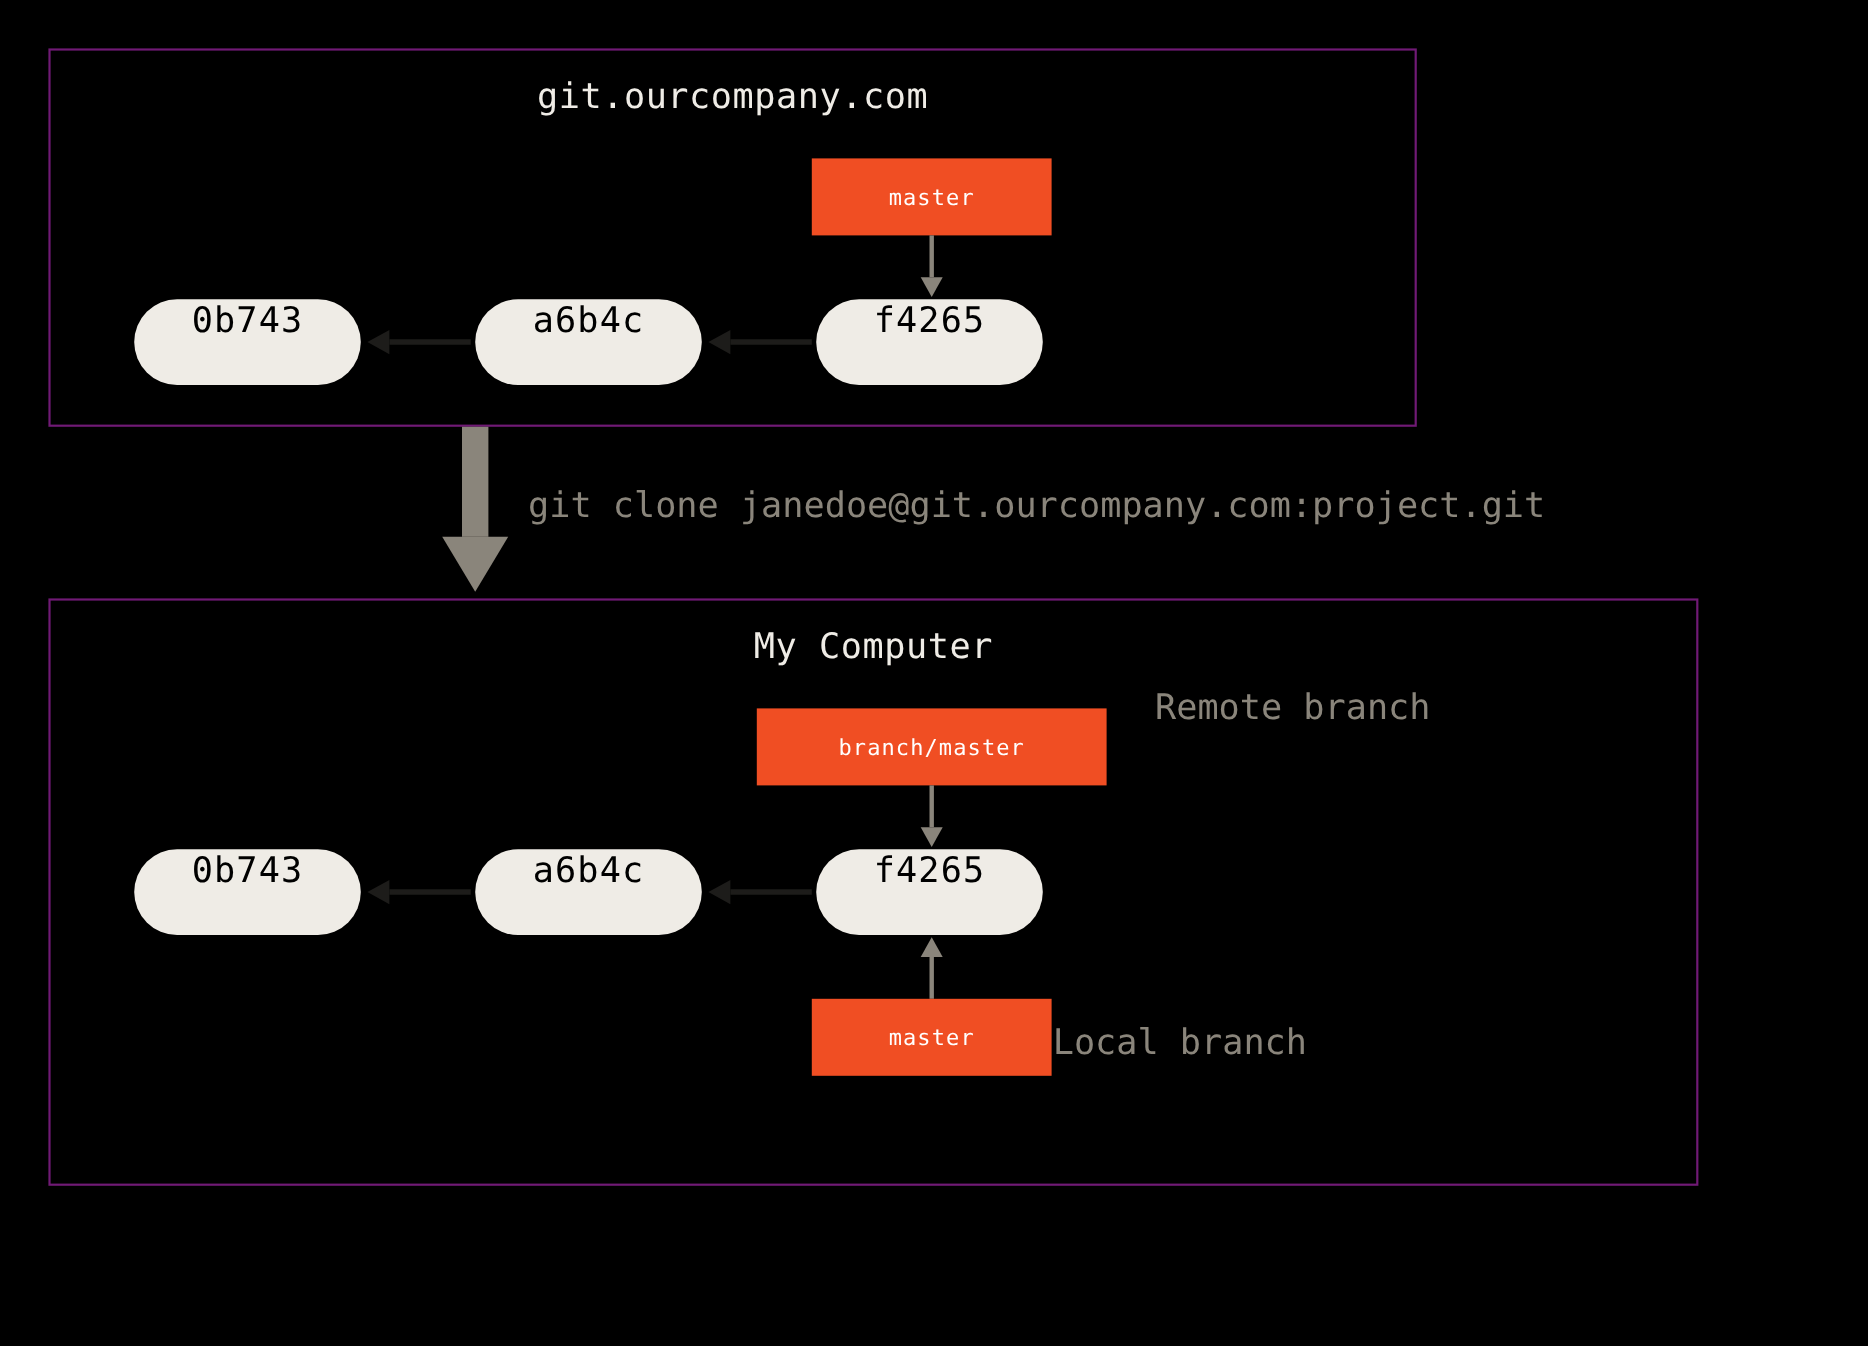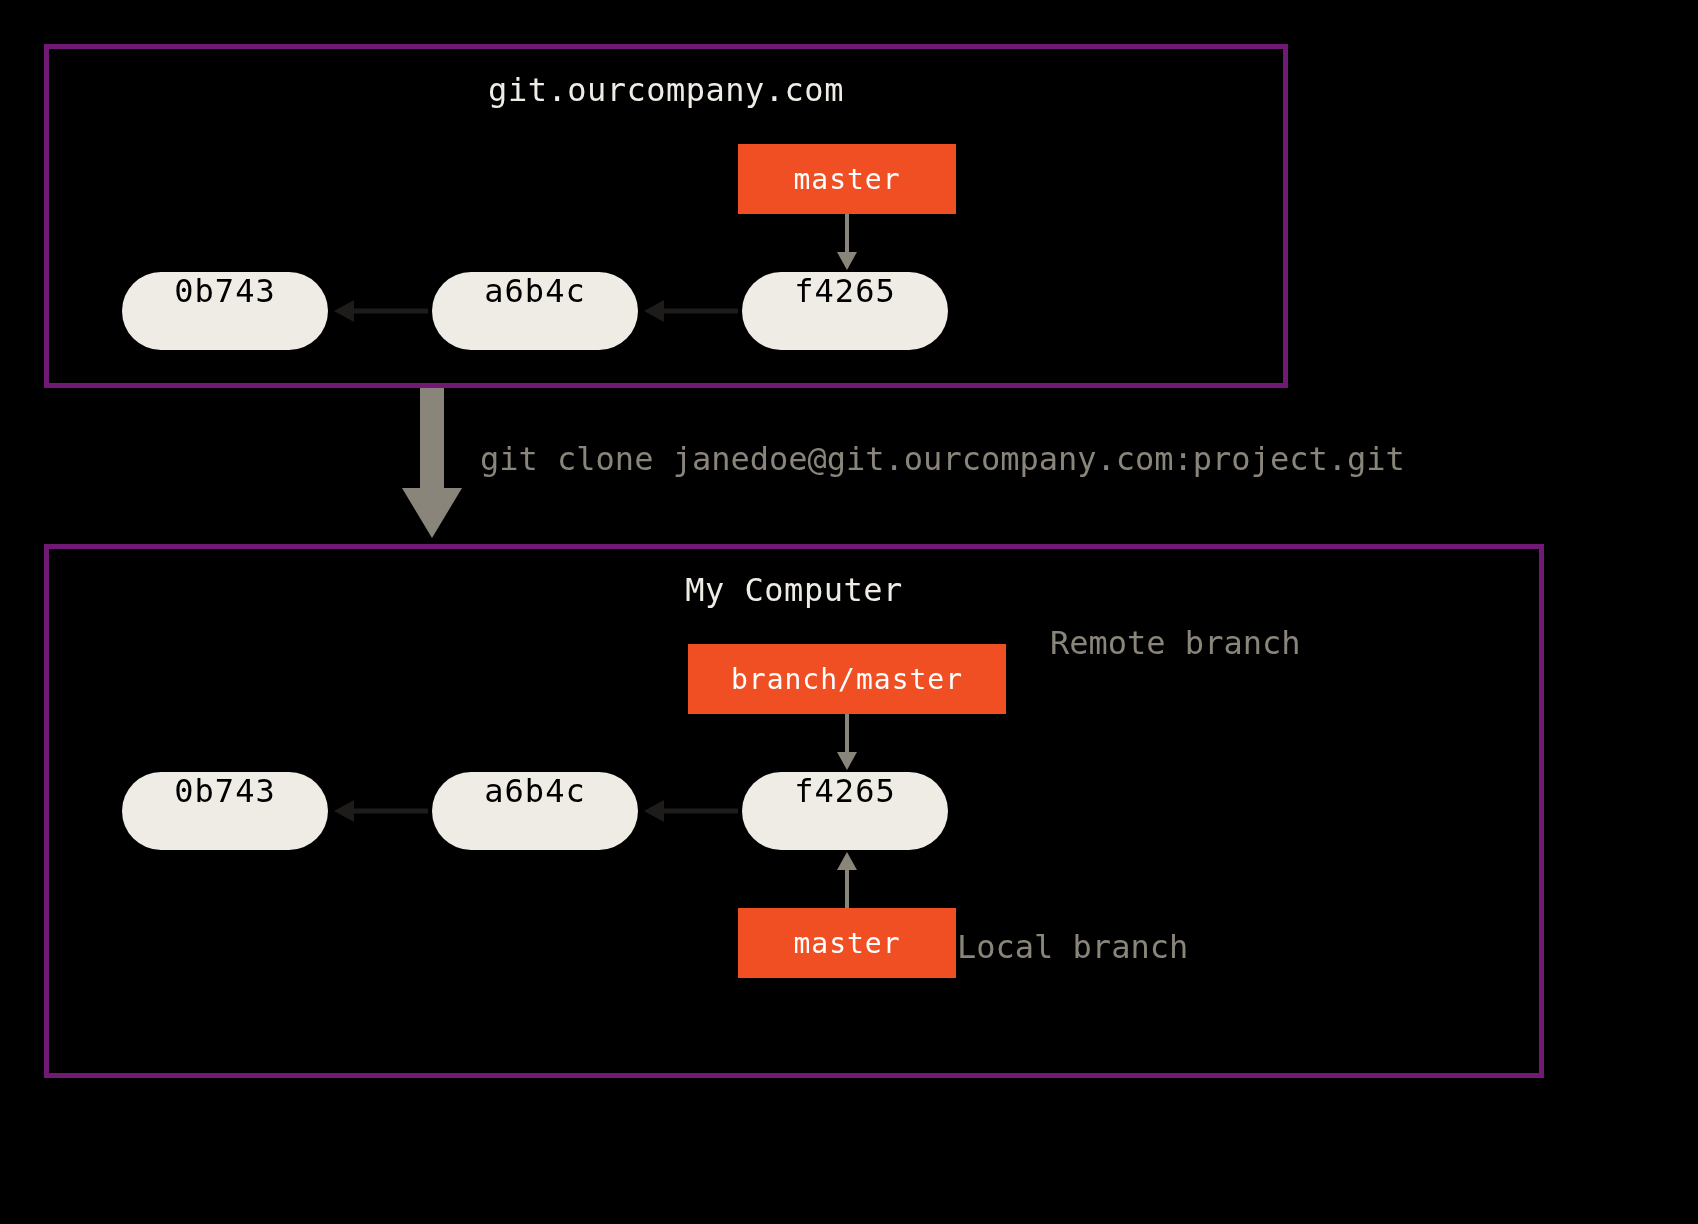--- a/index.html
+++ b/index.html
@@ -11,39 +11,39 @@
     overflow: hidden;
   }
   .canvas {
     position: relative;
     width: 1698px;
     height: 1224px;
     font-family: "Menlo", "Consolas", "DejaVu Sans Mono", monospace;
   }
   .panel {
     position: absolute;
-    border: 5px solid #701a75;
+    border: 2px solid #701a75;
     box-sizing: border-box;
   }
   .panel-title {
     position: absolute;
     left: 0;
     right: 0;
     text-align: center;
     top: 22px;
     font-size: 32px;
     letter-spacing: 0.5px;
     color: #efece6;
     font-family: "Menlo","Consolas","DejaVu Sans Mono",monospace;
   }
   .branch-box {
     position: absolute;
     background: #f04e23;
     color: #fff;
-    font-size: 28px;
+    font-size: 20px;
     display: flex;
     align-items: center;
     justify-content: center;
     font-family: "Menlo","Consolas","DejaVu Sans Mono",monospace;
     letter-spacing: 1px;
   }
   .commit {
     position: absolute;
     background: #efece6;
     color: #000;

